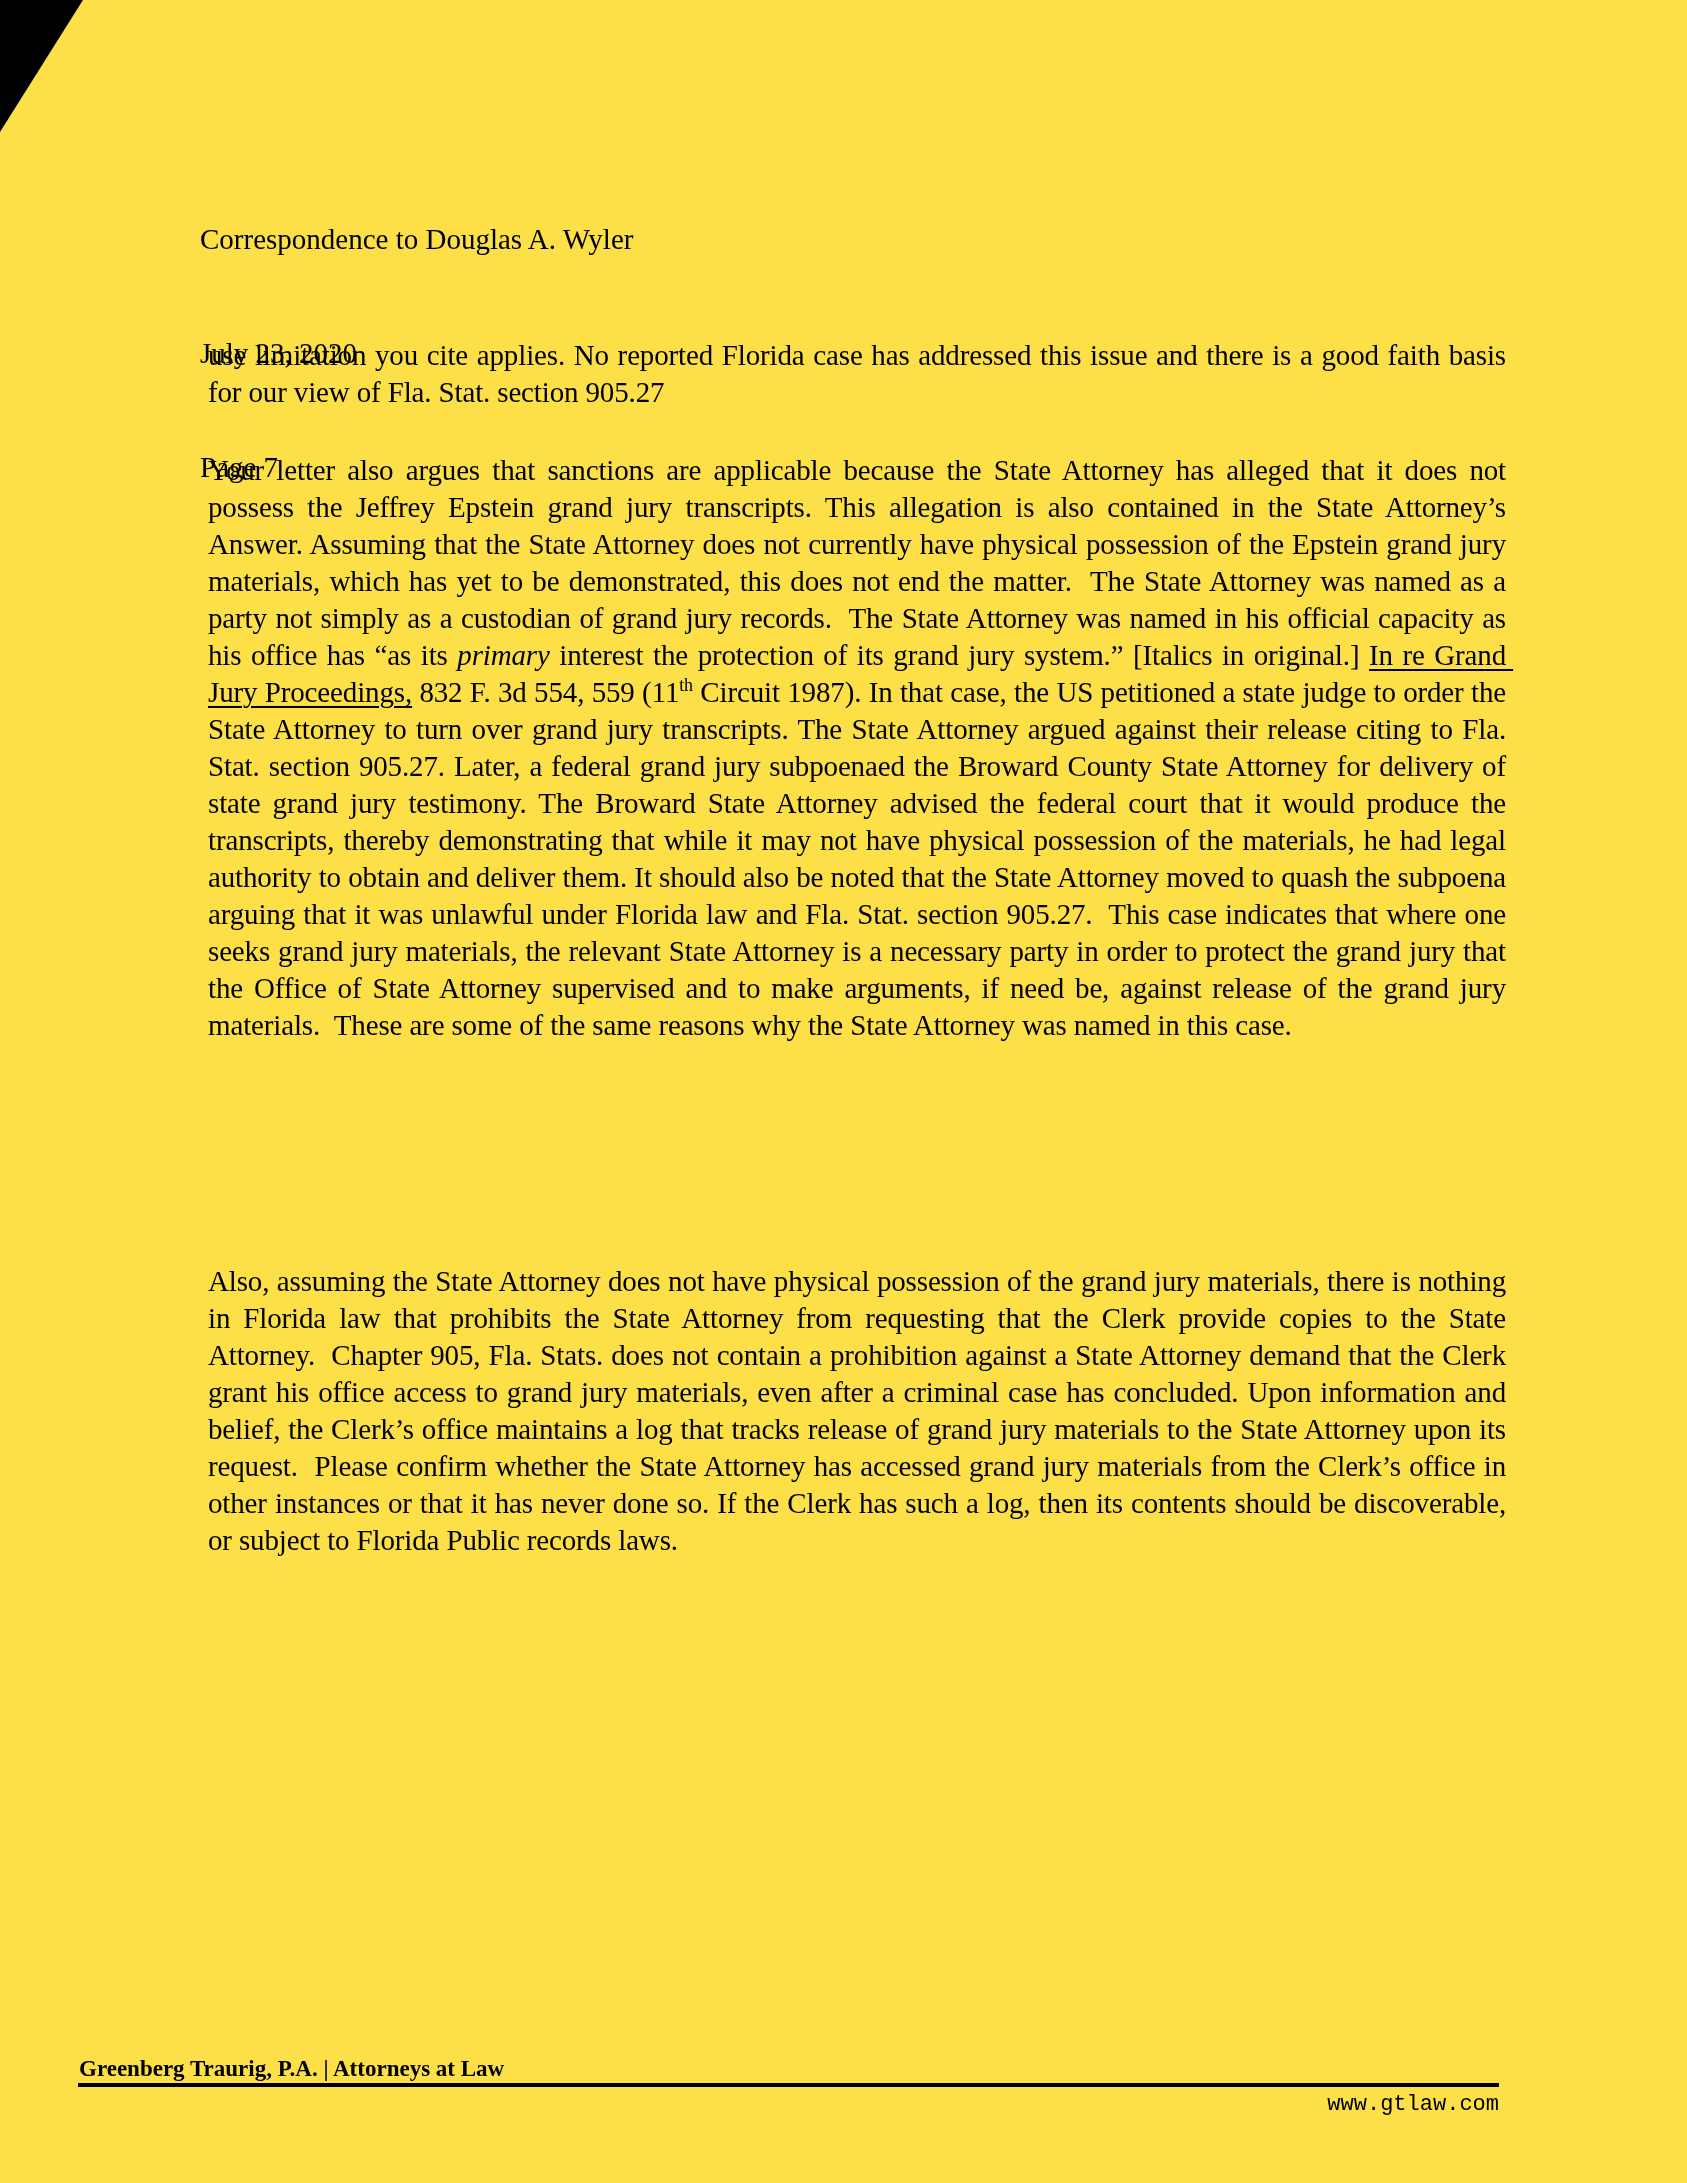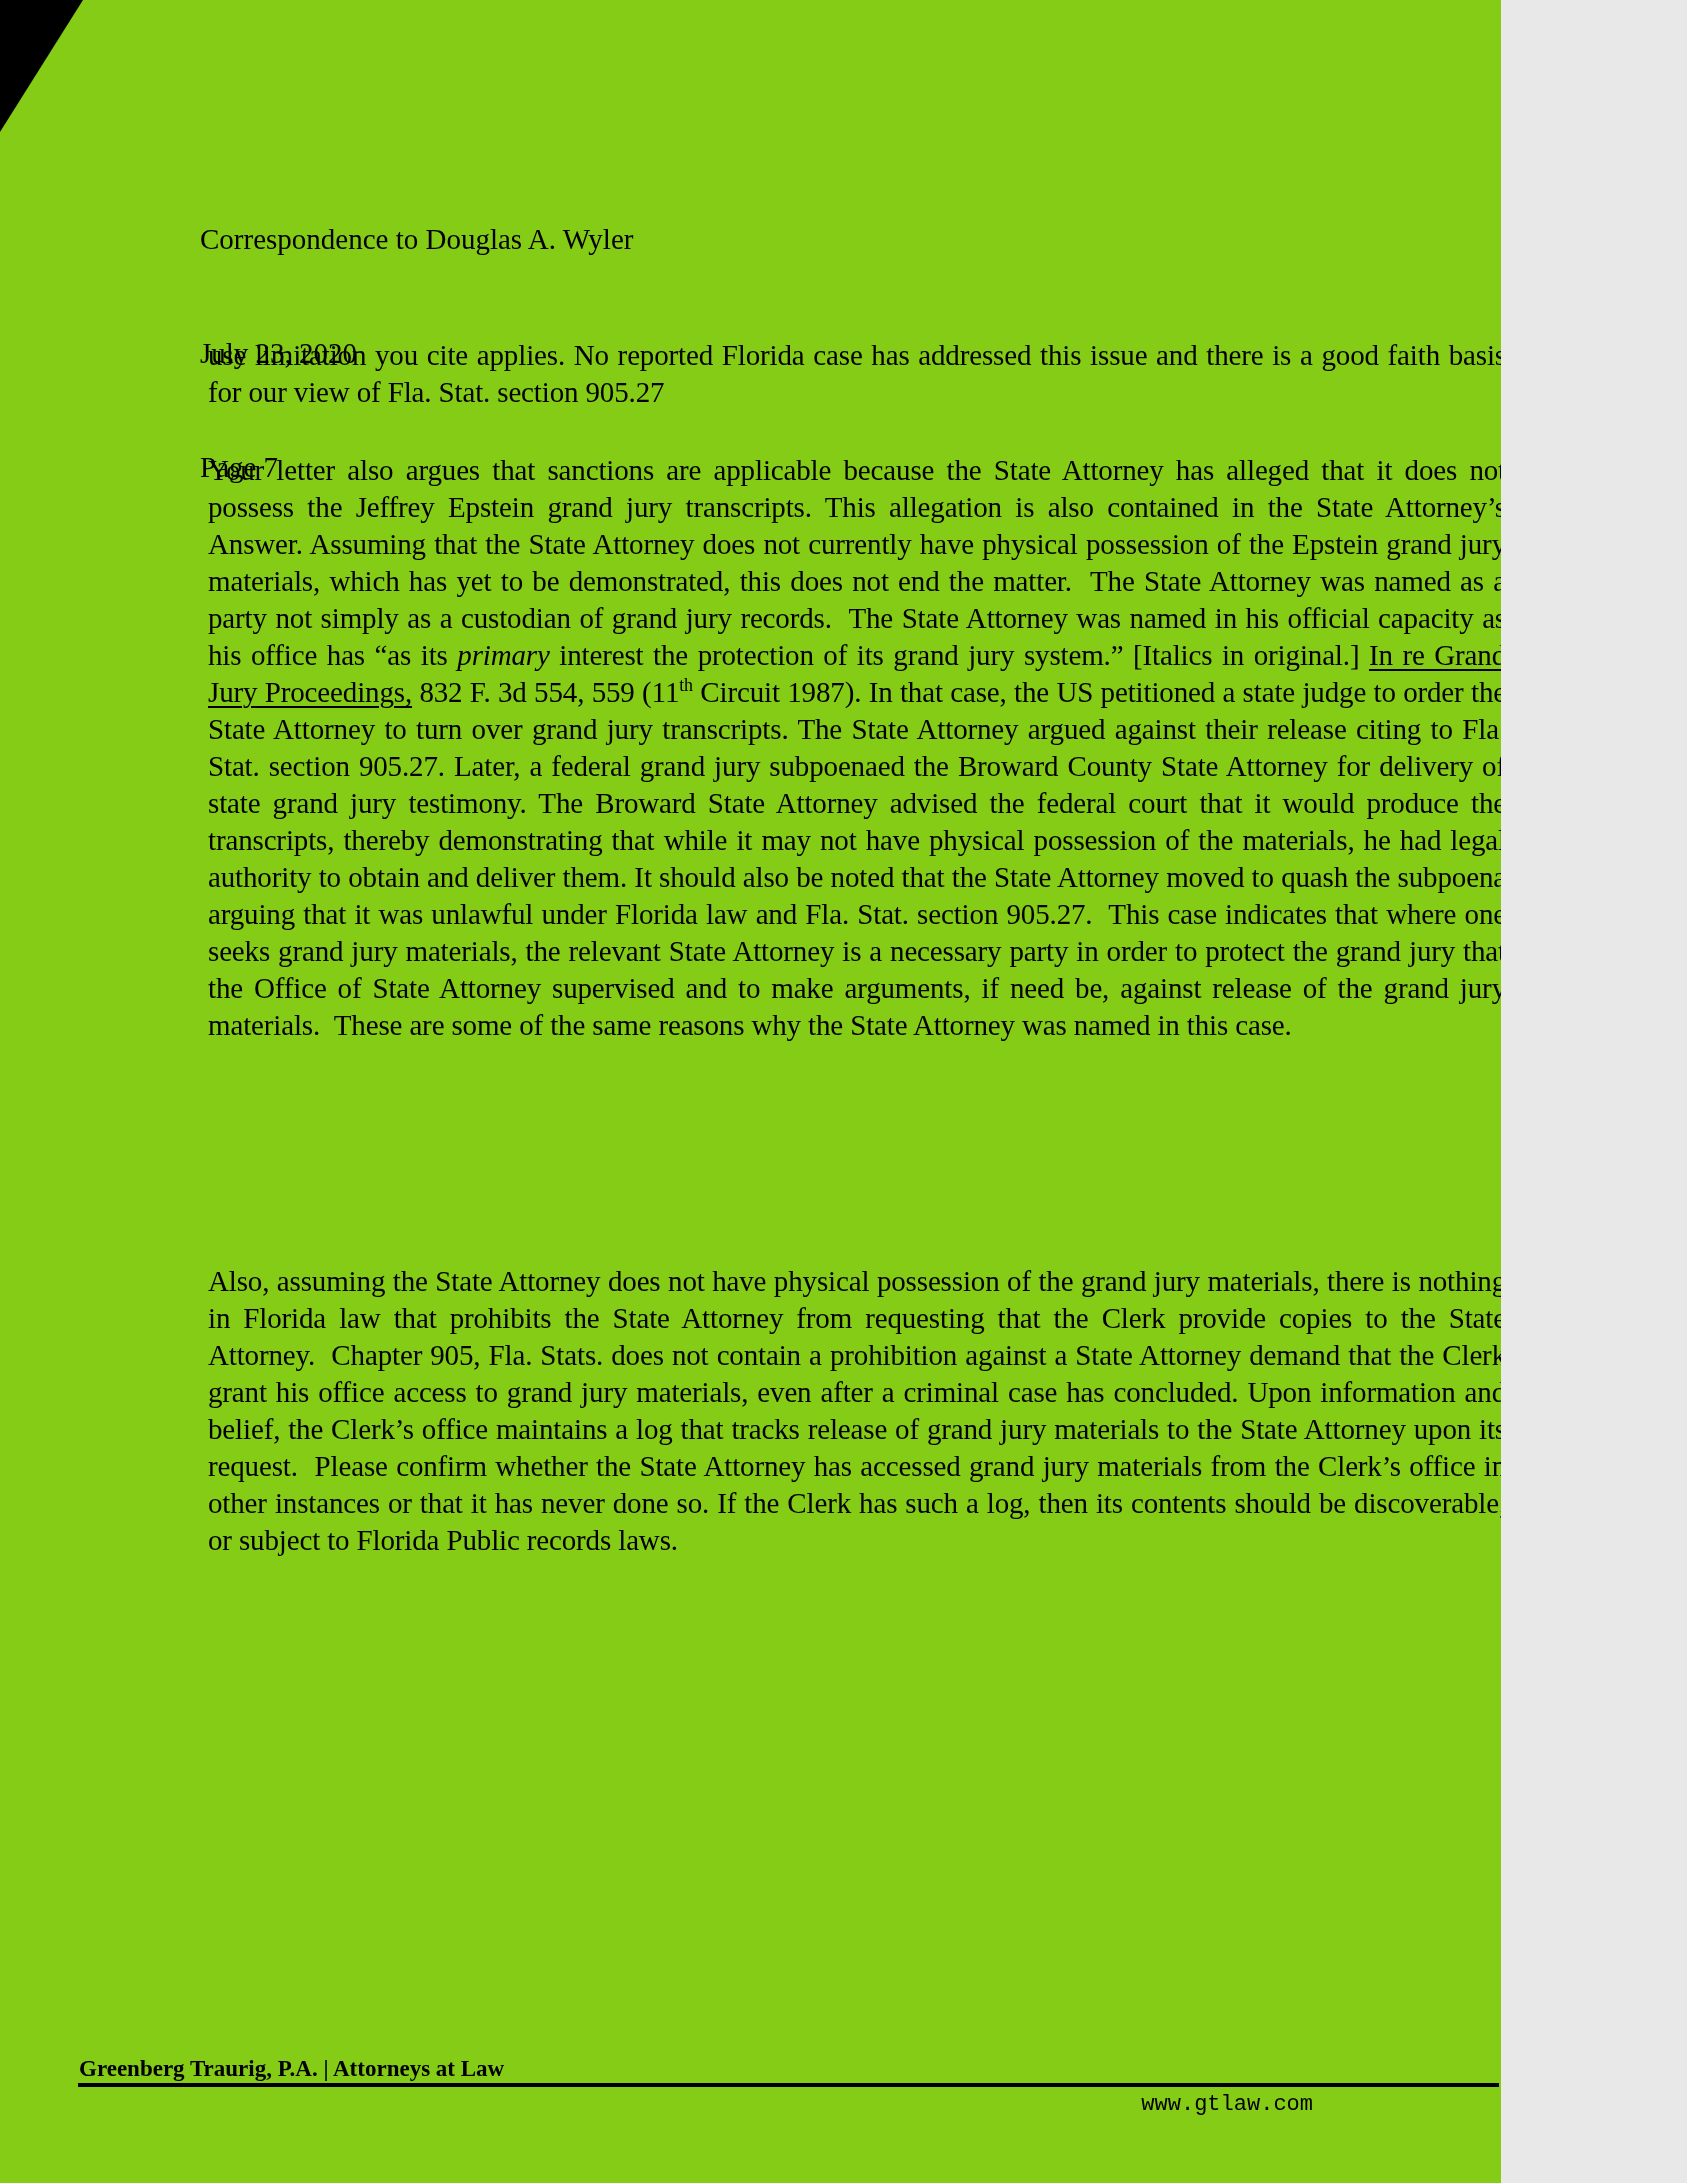--- a/index.html
+++ b/index.html
@@ -2,23 +2,23 @@
 <html style="font-size:10.6px"><head>
 <meta charset="utf-8">
 <style>
   html, body {
     margin: 0;
     padding: 0;
     background: #e8e8e8;
   }
   .page {
     position: relative;
-    width: 1501px;
+    width: 1687px;
     height: 2183px;
-    background: #84cc16;
+    background: #fde047;
     color: #000000;
     font-family: "Liberation Serif", "DejaVu Serif", serif;
     overflow: hidden;
   }
   
   .corner-artifact {
     position: absolute;
     left: 0;
     top: 0;
     width: 83px;

